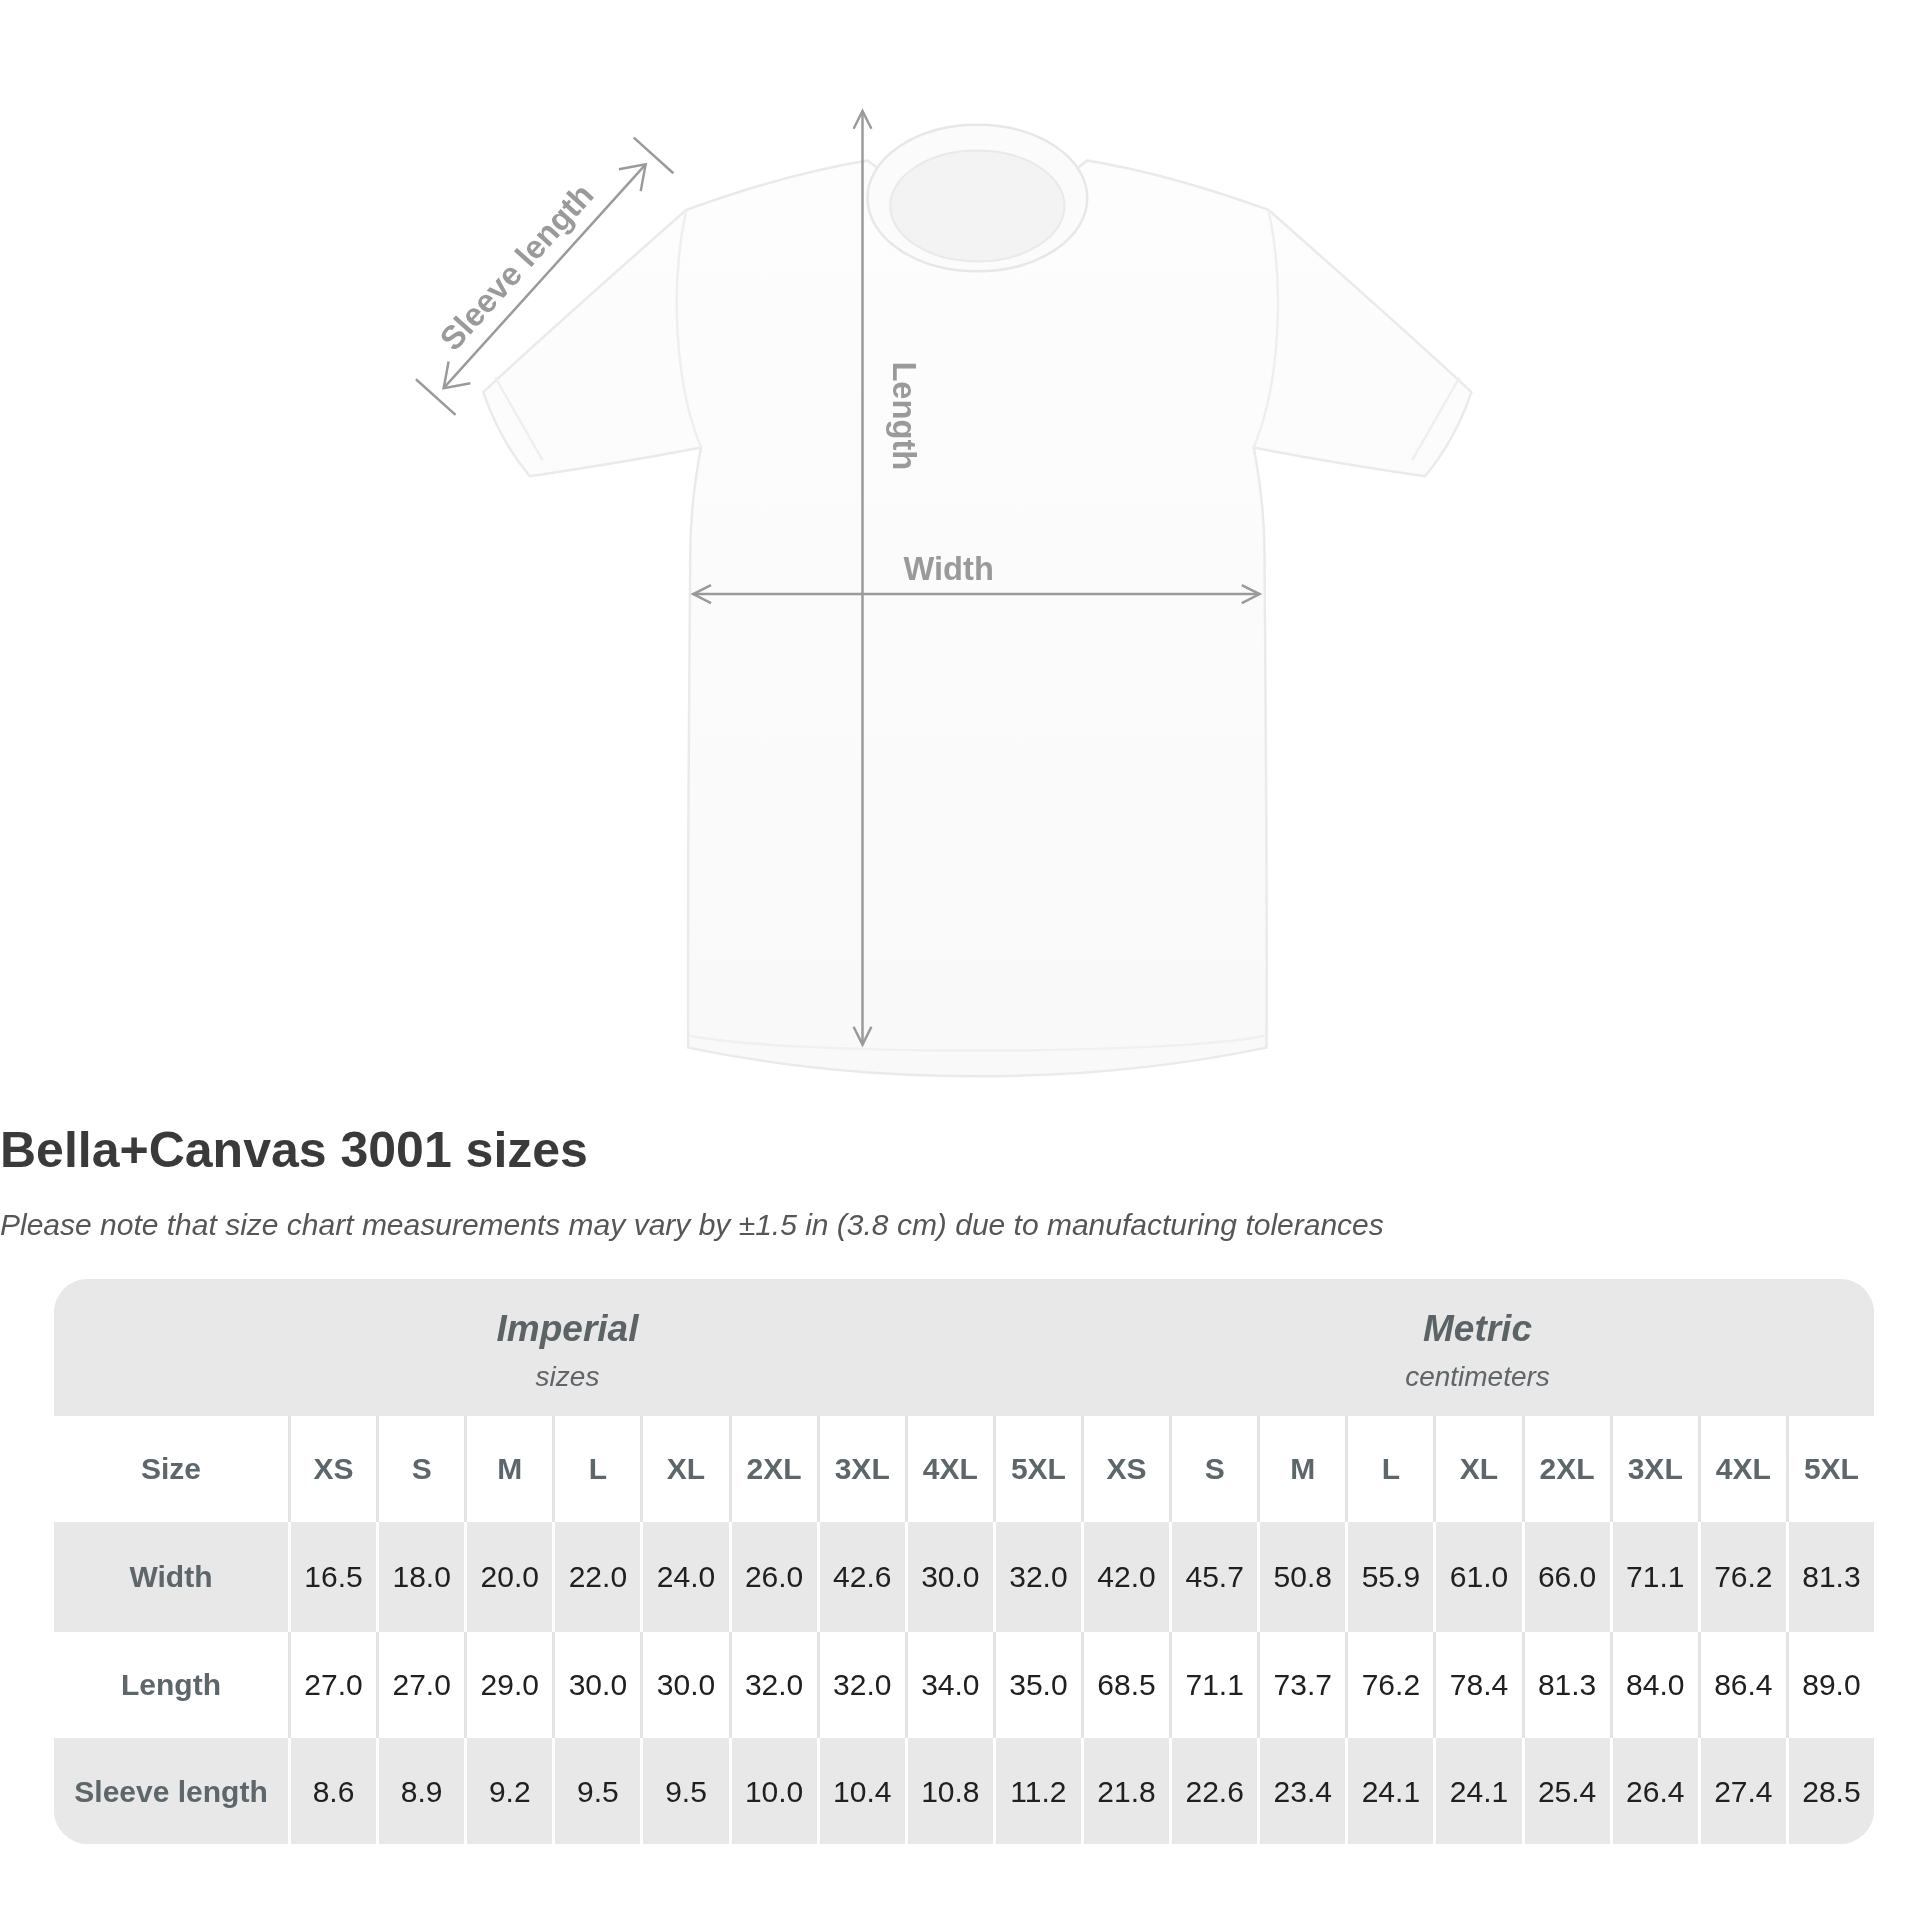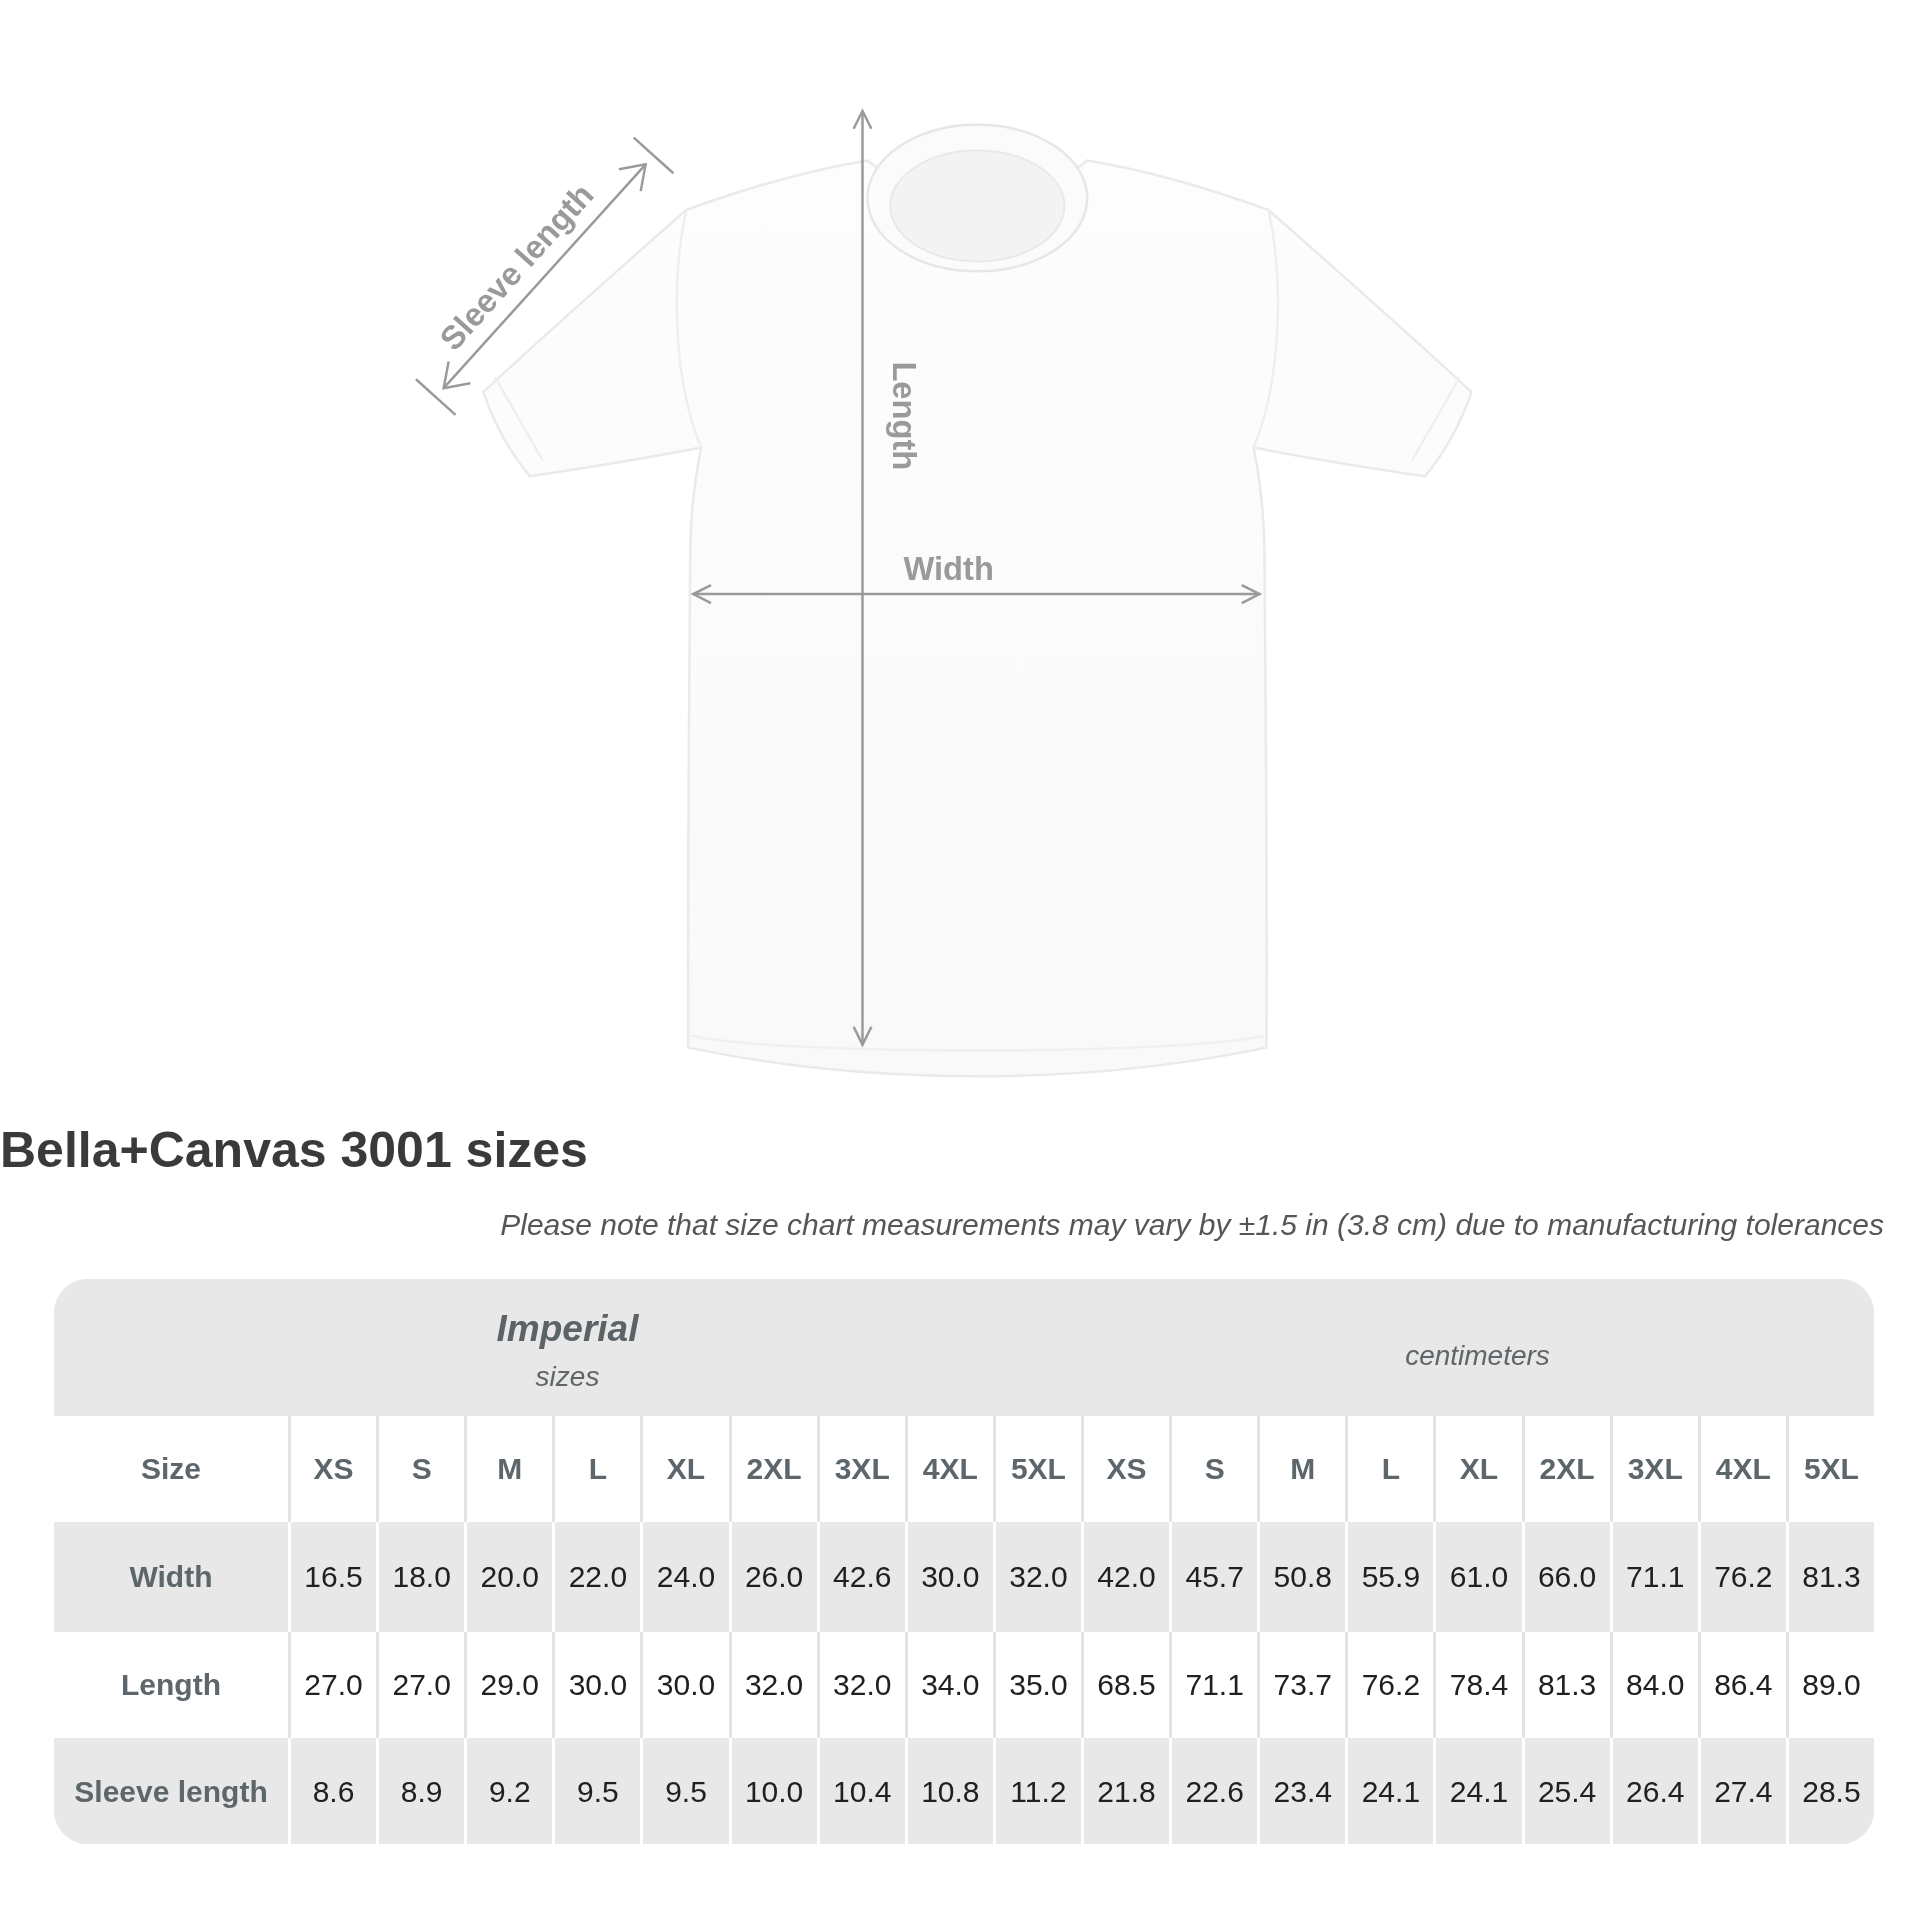--- a/index.html
+++ b/index.html
@@ -9,21 +9,21 @@
   
   .diagram-svg{position:absolute;left:0;top:0;}
 
   
   .page-title{
     position:absolute;left:0;top:1121px;width:1927px;
     font-size:50px;font-weight:bold;color:#3a3a3a;letter-spacing:0px;
   }
   .page-subtitle{
     position:absolute;left:0;top:1208px;width:1884px;
-    text-align:right;font-size:30px;font-style:italic;color:#565656;
+    text-align:left;font-size:30px;font-style:italic;color:#565656;
   }
 
   
   .size-table{
     position:absolute;left:54px;top:1279px;width:1820px;height:565px;
     border-radius:34px;overflow:hidden;background:#e5e5e5;
     display:grid;grid-template-rows:137px 106px 110px 106px 107px;
   }
   .group-band{
     background:#e8e8e8;
@@ -120,20 +120,21 @@
   <div class="page-title">Bella+Canvas 3001 sizes</div>
   <div class="page-subtitle">Please note that size chart measurements may vary by ±1.5 in (3.8 cm) due to manufacturing tolerances</div>
 
   <div class="size-table">
     <div class="group-band">
       <div class="group">
         <div class="group-label">Imperial</div>
         <div class="group-sublabel">sizes</div>
       </div>
       <div class="group">
+        <div class="group-label">Metric</div>
         <div class="group-sublabel">centimeters</div>
       </div>
     </div>
 
   <div class="trow header white">
         <div class="cell lab">Size</div>
         <div class="cell">XS</div>
         <div class="cell">S</div>
         <div class="cell">M</div>
         <div class="cell">L</div>

